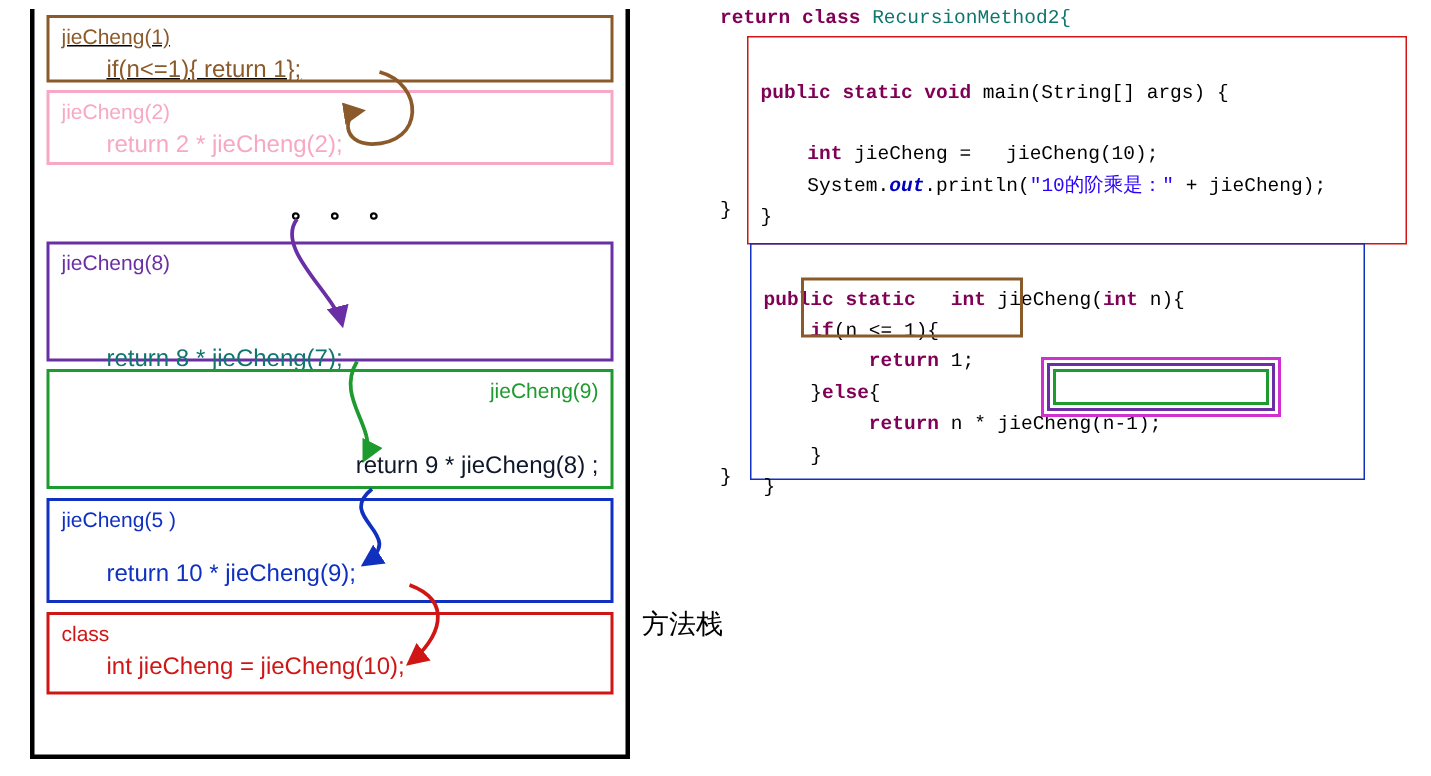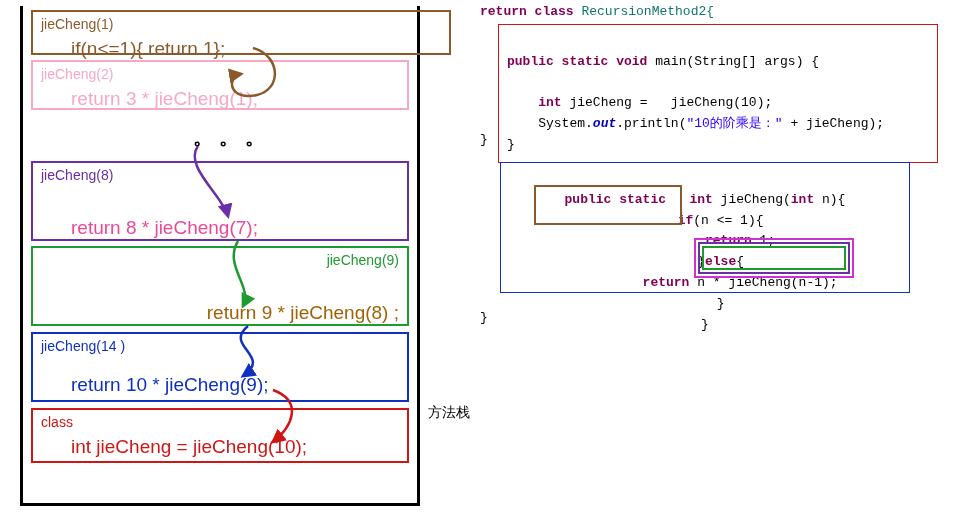--- a/index.html
+++ b/index.html
@@ -21,30 +21,30 @@
       border-right: 3px solid #000;
       border-bottom: 3px solid #000;
     }
     .frame {
       position: absolute;
       border-width: 2px;
       border-style: solid;
       padding: 4px 8px;
     }
     .frame .title { font-size: 14px; }
-    .frame .body { font-size: 19px; padding-left: 30px; margin-top: 6px; }
+    .frame .body { font-size: 16px; padding-left: 30px; margin-top: 6px; }
     .ellipsis {
       position: absolute;
       font-size: 20px;
       font-weight: bold;
       letter-spacing: 6px;
     }
     .stack-label {
       position: absolute;
-      font-size: 14px;
+      font-size: 18px;
       color: #000;
     }
     .code-box {
       position: absolute;
       border: 1px solid;
       font-family: "Courier New", monospace;
       font-size: 13px;
       padding: 6px 8px;
       line-height: 1.6;
       white-space: pre;
@@ -62,44 +62,44 @@
       position: absolute;
       left: 0; top: 0;
       pointer-events: none;
     }
   </style>
 </head>
 <body>
 
 <div class="left-panel">
 
-  <div class="frame" style="left:8px; top:4px; width:420px; height:45px; border-color:#8b5a2b;">
+  <div class="frame" style="left:8px; top:4px; width:378px; height:45px; border-color:#8b5a2b;text-decoration:underline;">
     <div class="title" style="color:#8b5a2b;">jieCheng(1)</div>
     <div class="body" style="color:#8b5a2b;">if(n&lt;=1){  return 1};</div>
   </div>
 
   <div class="frame" style="left:8px; top:54px; width:378px; height:50px; border-color:#f7a8c4;">
     <div class="title" style="color:#f7a8c4;">jieCheng(2)</div>
-    <div class="body" style="color:#f7a8c4;">return  3 * jieCheng(1);</div>
+    <div class="body" style="color:#f7a8c4;">return  2 * jieCheng(2);</div>
   </div>
 
   <div class="ellipsis" style="left:170px; top:118px;">。。。</div>
 
   <div class="frame" style="left:8px; top:155px; width:378px; height:80px; border-color:#6a2fa5;">
     <div class="title" style="color:#6a2fa5;">jieCheng(8)</div>
-    <div class="body" style="color:#ec4899; margin-top:34px;">return 8 * jieCheng(7);</div>
+    <div class="body" style="color:#0f766e; margin-top:48px;">return 8 * jieCheng(7);</div>
   </div>
 
   <div class="frame" style="left:8px; top:240px; width:378px; height:80px; border-color:#1e9b2e;text-align:right;">
     <div class="title" style="color:#1e9b2e;">jieCheng(9)</div>
-    <div class="body" style="color:#a16207; margin-top:34px;">return 9 * jieCheng(8) ;</div>
+    <div class="body" style="color:#0f172a; margin-top:34px;">return 9 * jieCheng(8) ;</div>
   </div>
 
   <div class="frame" style="left:8px; top:326px; width:378px; height:70px; border-color:#1030c0;">
-    <div class="title" style="color:#1030c0;">jieCheng(14 )</div>
+    <div class="title" style="color:#1030c0;">jieCheng(5 )</div>
     <div class="body" style="color:#1030c0; margin-top:20px;">return 10 * jieCheng(9);</div>
   </div>
 
   <div class="frame" style="left:8px; top:402px; width:378px; height:55px; border-color:#d01515;">
     <div class="title" style="color:#d01515;">class</div>
     <div class="body" style="color:#d01515;">int jieCheng =   jieCheng(10);</div>
   </div>
 
   <svg class="arrows" width="400" height="500">
     <defs>
@@ -140,21 +140,21 @@
 
 <div class="code-box" style="left:498px; top:24px; width:440px; border-color:#d01515;">
 <span class="kw-maroon">public static void</span> main(String[] args) {
 
     <span class="kw-maroon">int</span> jieCheng =   jieCheng(10);
     System.<span class="kw-blue-italic">out</span>.println(<span class="str-blue">"10的阶乘是："</span> + jieCheng);
 }
 </div>
 <div style="position:absolute; left:480px; top:132px; font-family:'Courier New',monospace; font-size:13px;">}</div>
 
-<div class="code-box" style="left:500px; top:162px; width:410px; border-color:#1030c0; height:131px;text-align:center;">
+<div class="code-box" style="left:500px; top:162px; width:410px; border-color:#1030c0; height:158px;">
 <span class="kw-maroon">public static</span>   <span class="kw-maroon">int</span> jieCheng(<span class="kw-maroon">int</span> n){
     <span class="kw-maroon">if</span>(n &lt;= 1){
          <span class="kw-maroon">return</span> 1;
     }<span class="kw-maroon">else</span>{
          <span class="kw-maroon">return</span> n * jieCheng(n-1);
     }
 }
 </div>
 <div style="position:absolute; left:480px; top:310px; font-family:'Courier New',monospace; font-size:13px;">}</div>
 

